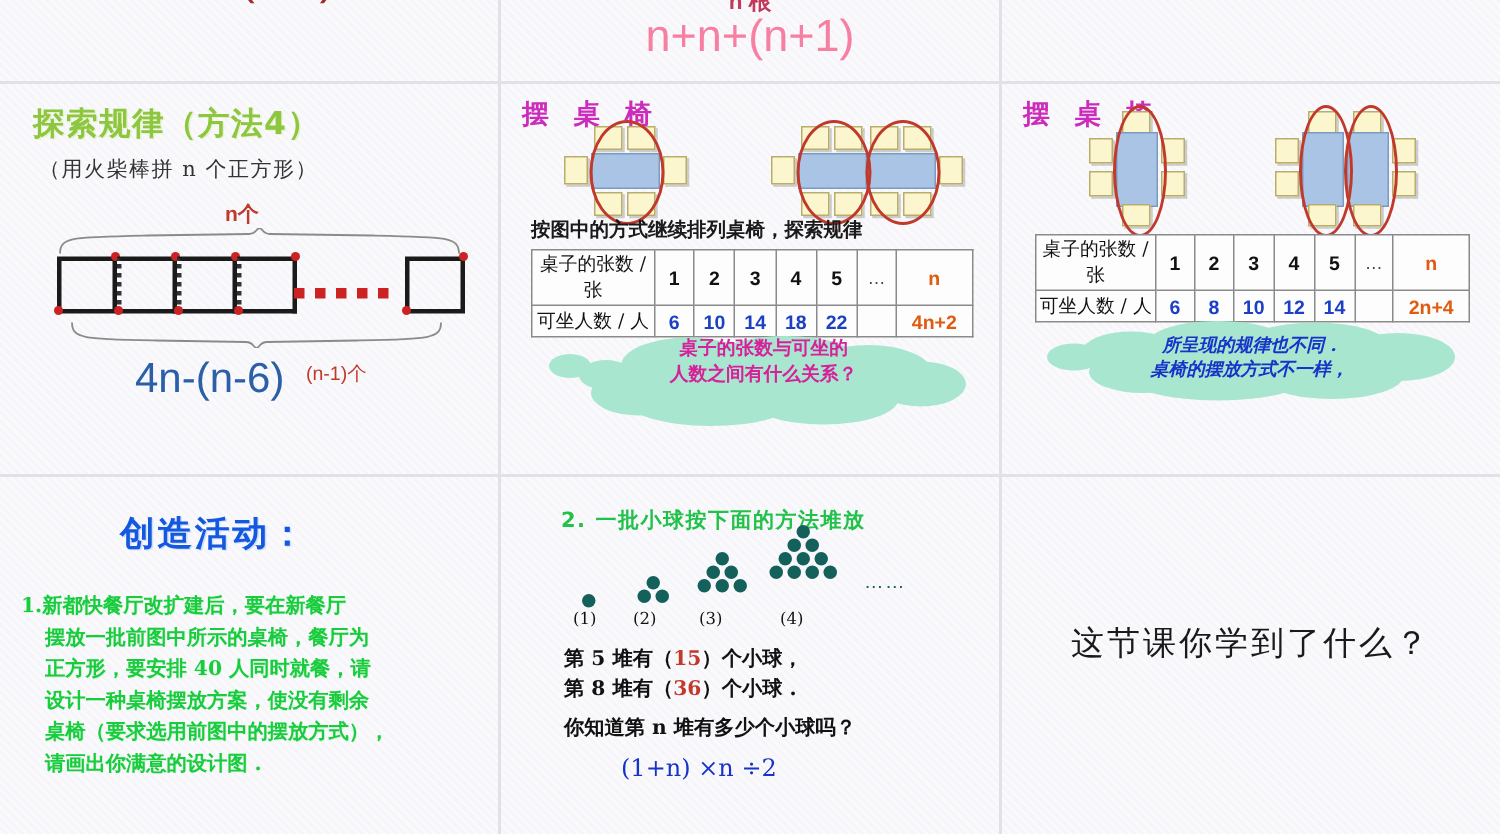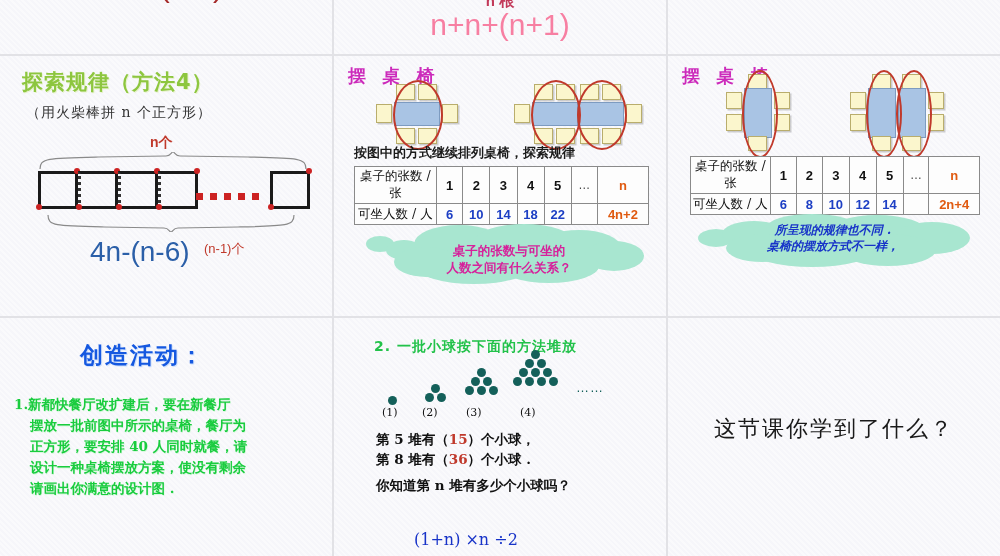--- a/index.html
+++ b/index.html
@@ -308,21 +308,21 @@
         <ellipse cx="40" cy="26" rx="18" ry="10"></ellipse>
         <ellipse cx="95" cy="20" rx="45" ry="19"></ellipse>
         <ellipse cx="160" cy="16" rx="48" ry="16"></ellipse>
         <ellipse cx="215" cy="24" rx="42" ry="18"></ellipse>
         <ellipse cx="250" cy="32" rx="30" ry="15"></ellipse>
         <ellipse cx="110" cy="42" rx="58" ry="18"></ellipse>
         <ellipse cx="185" cy="42" rx="50" ry="17"></ellipse>
         <ellipse cx="62" cy="38" rx="32" ry="15"></ellipse>
       </g>
     </svg>
-    <div class="cloud-text ct-magenta" style="left:60px;top:187px;width:230px;">
+    <div class="cloud-text ct-magenta" style="left:60px;top:168px;width:230px;">
       <div>桌子的张数与可坐的</div>
       <div>人数之间有什么关系？</div>
     </div>
   </div>
 
   <div class="cell col3 row2">
     <div class="bz-title">摆 桌 椅</div>
 
     <div class="tc" style="left:58px;top:18px;width:110px;height:76px;">
       <div class="chair" style="left:22px;top:0px;width:17px;height:13px;"></div>
@@ -393,20 +393,21 @@
     </div>
   </div>
 
   <div class="cell col1 row3">
     <div class="create-title">创造活动：</div>
     <div class="green-para">
       <span>1.新都快餐厅改扩建后，要在新餐厅</span>
       <span class="ind">摆放一批前图中所示的桌椅，餐厅为</span>
       <span class="ind">正方形，要安排 40 人同时就餐，请</span>
       <span class="ind">设计一种桌椅摆放方案，使没有剩余</span>
+      <span class="ind">桌椅（要求选用前图中的摆放方式），</span>
       <span class="ind">请画出你满意的设计图 .</span>
     </div>
   </div>
 
   <div class="cell col2 row3">
     <div class="q2-title">2. 一批小球按下面的方法堆放</div>
 
     <div class="pile" style="left:50px;top:48px;width:20px;height:40px;">
       <div class="ball" style="left:4px;top:30px;"></div>
     </div>
@@ -442,20 +443,20 @@
     <div class="pile-label" style="left:132px;top:88px;">(3)</div>
     <div class="pile-label" style="left:186px;top:88px;">(4)</div>
 
     <div class="blk" style="left:42px;top:112px;">
       <span>第 5 堆有（</span><span class="redn">15</span><span>）个小球，</span>
     </div>
     <div class="blk" style="left:42px;top:132px;">
       <span>第 8 堆有（</span><span class="redn">36</span><span>）个小球 .</span>
     </div>
     <div class="blk" style="left:42px;top:158px;">你知道第  n  堆有多少个小球吗？</div>
-    <div class="bluef" style="left:80px;top:184px;margin-top:28px;">(1+n) ×n ÷2</div>
+    <div class="bluef" style="left:80px;top:184px;">(1+n) ×n ÷2</div>
   </div>
 
   <div class="cell col3 row3">
     <div class="final-q">这节课你学到了什么？</div>
   </div>
 
 </div>
 
 </body></html>

